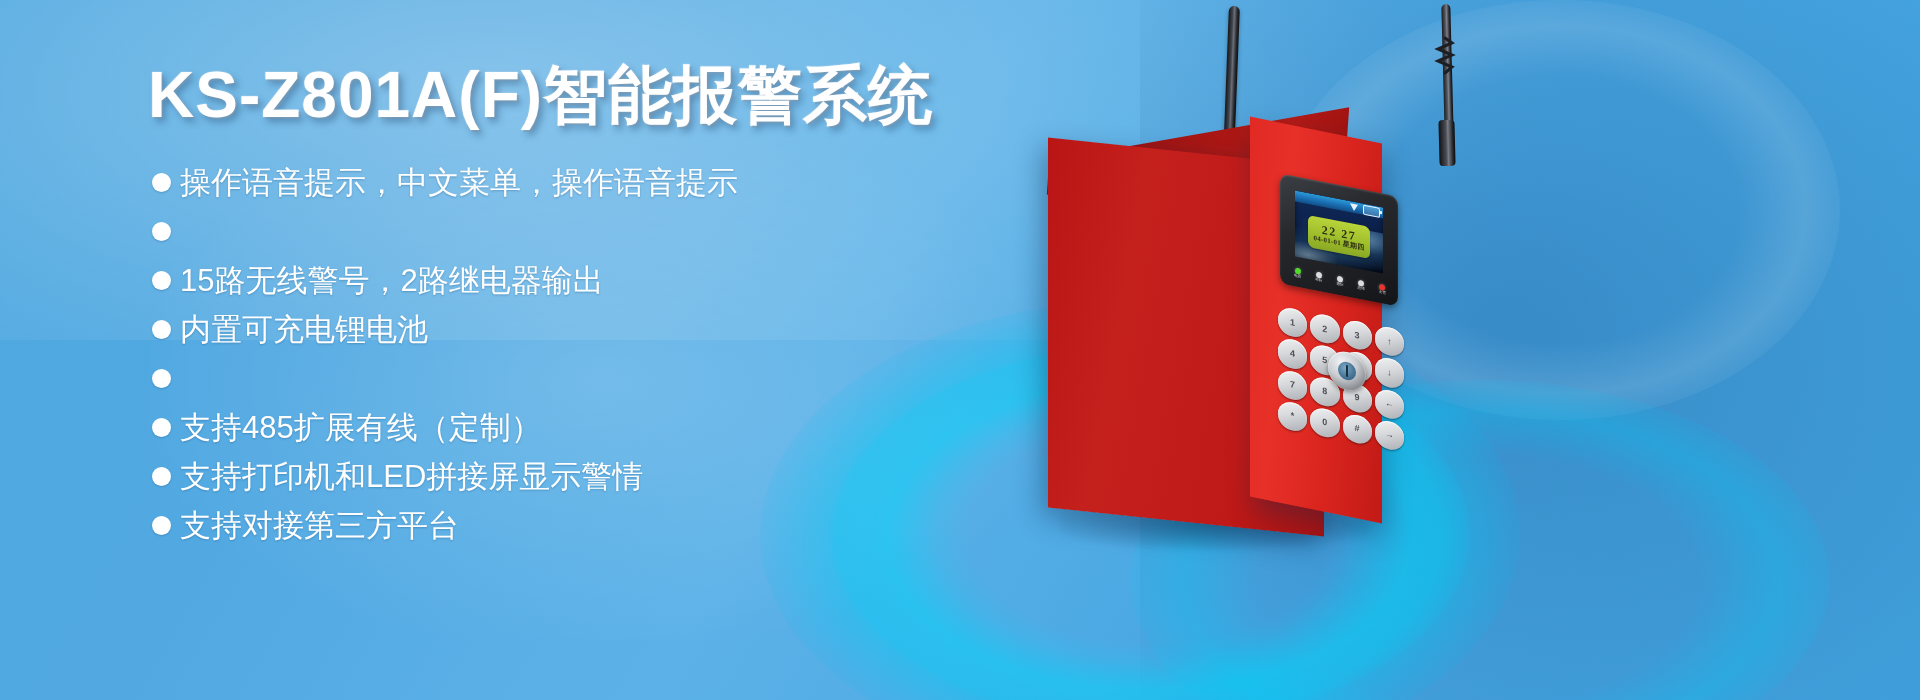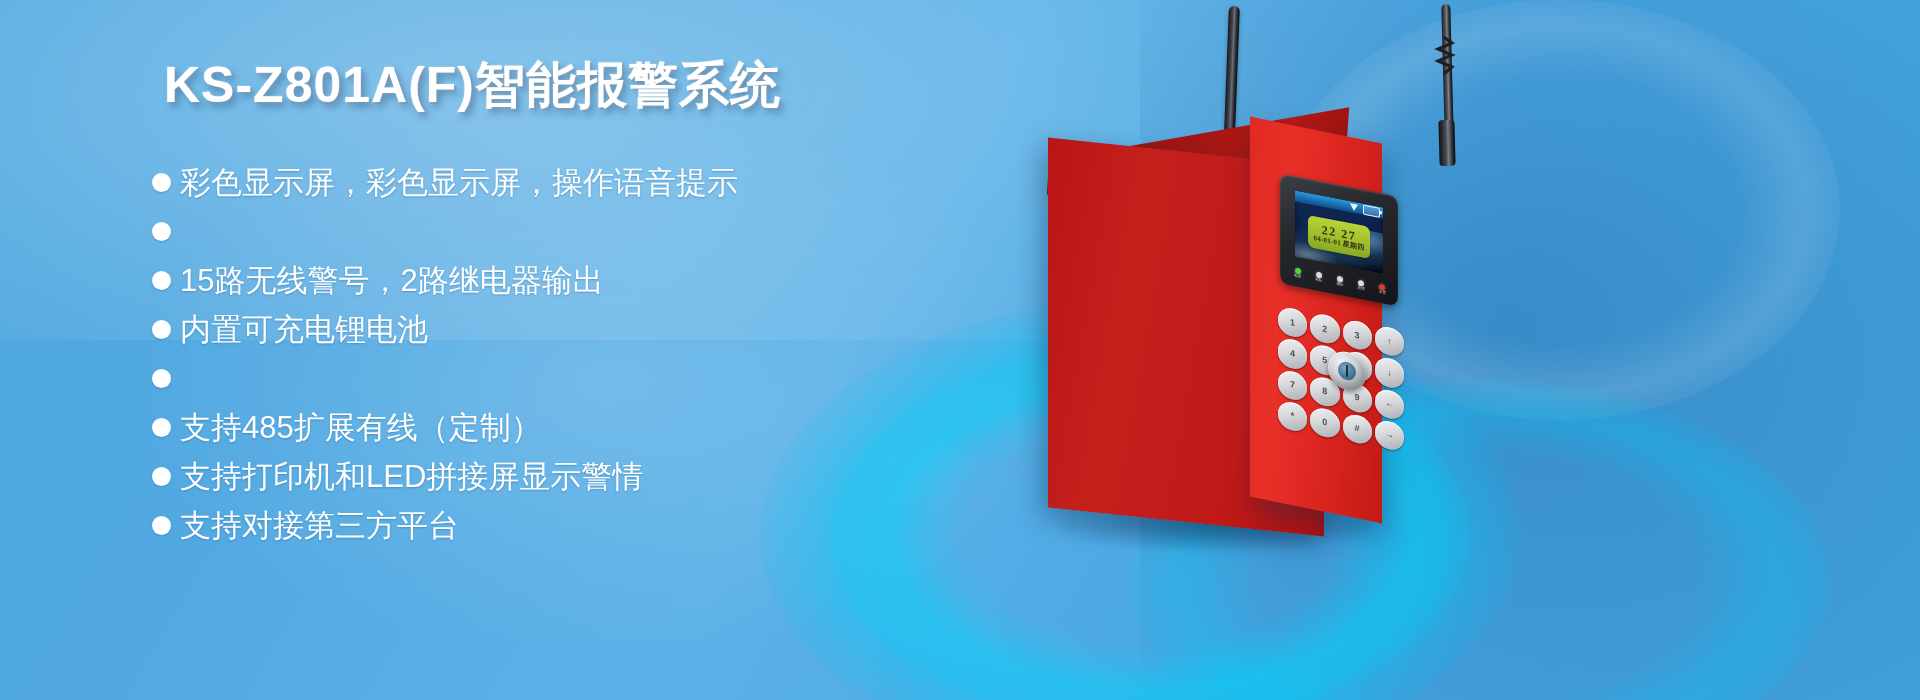--- a/index.html
+++ b/index.html
@@ -68,23 +68,23 @@
 
   
   .content {
     position: absolute;
     left: 0; top: 0;
     width: 1000px;
     height: 700px;
   }
   .title {
     position: absolute;
-    left: 164px;
+    left: 148px;
     top: 52px;
-    font-size: 50px;
+    font-size: 64px;
     font-weight: 700;
     color: #ffffff;
     letter-spacing: 1px;
     white-space: nowrap;
     text-shadow:
       2px 2px 0 rgba(120,150,175,0.55),
       4px 5px 7px rgba(40,80,120,0.45),
       0 0 2px rgba(255,255,255,0.6);
   }
   .feature-list {
@@ -403,21 +403,21 @@
   <div class="swoosh swoosh-1"></div>
   <div class="swoosh swoosh-2"></div>
   <div class="swoosh swoosh-4"></div>
 
   <div class="content">
     <div class="title">KS-Z801A(F)智能报警系统</div>
 
     <ul class="feature-list">
       <li class="feature-item">
         <span class="bullet"></span>
-        <span class="feature-text">彩色显示屏，彩色显示屏，操作语音提示</span>
+        <span class="feature-text">操作语音提示，中文菜单，操作语音提示</span>
       </li>
       <li class="feature-item">
         <span class="bullet"></span>
       </li>
       <li class="feature-item">
         <span class="bullet"></span>
         <span class="feature-text">15路无线警号，2路继电器输出</span>
       </li>
       <li class="feature-item">
         <span class="bullet"></span>

